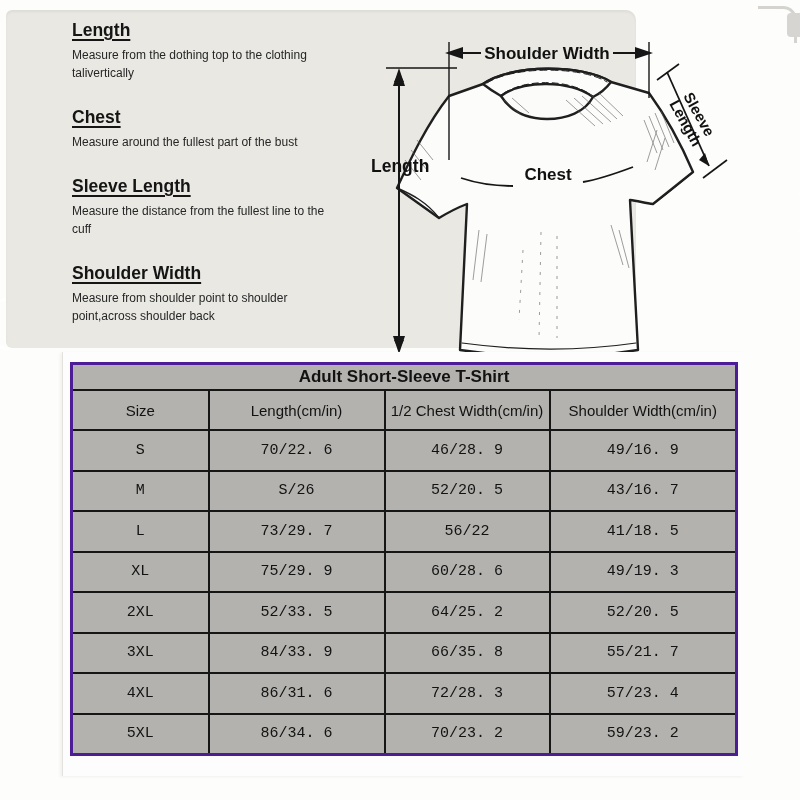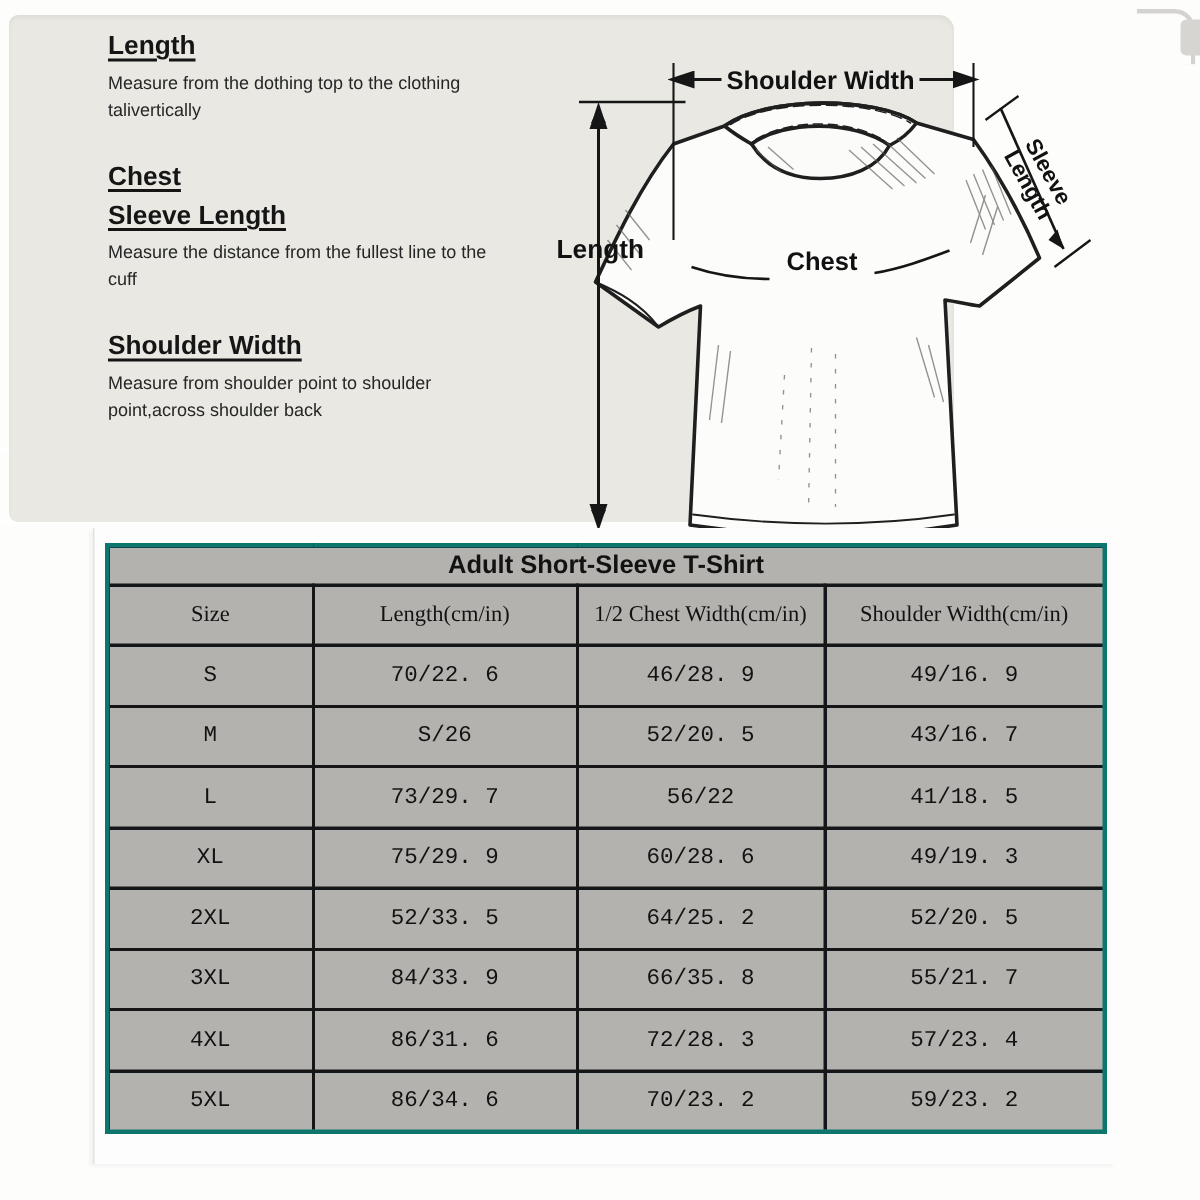--- a/index.html
+++ b/index.html
@@ -26,33 +26,33 @@
   
   .diagram{position:absolute;left:355px;top:10px;width:390px;height:338px;}
   
   .table-card{
     position:absolute;left:62px;top:352px;width:681px;height:424px;
     background:#fdfdfd;border-left:1px solid #e3e2de;box-shadow:-2px 1px 3px rgba(0,0,0,.05);
   }
   table.size-table{
     position:absolute;left:70px;top:362px;width:665px;
     border-collapse:collapse;table-layout:fixed;
-    border:3px solid #0f766e;
-    background:#0f172a;
+    border:3px solid #4c1d95;
+    background:#1d4ed8;
   }
   table.size-table th,table.size-table td{
     border:2px solid #161616;text-align:center;vertical-align:middle;
     background:#b3b2ae;color:#121212;overflow:hidden;white-space:nowrap;
   }
   th.table-title{
     height:22px;font-family:"Liberation Sans",sans-serif;
     font-size:17px;font-weight:bold;background:#b0afab;
   }
   tr.col-header th{
-    height:36px;font-family:Liberation Serif, serif;
+    height:36px;font-family:Liberation Sans, sans-serif;
     font-size:15px;font-weight:normal;
   }
   tbody td{height:36.5px;font-family:"Liberation Mono",monospace;font-size:15px;}
   
   .artifact{position:absolute;pointer-events:none;}
   .corner-tl{
     left:12px;top:24px;width:150px;height:46px;
     border-top:3px solid #4b4b4b;border-left:3px solid #7a7a78;
     border-top-left-radius:16px;
     box-shadow:0 -3px 0 rgba(255,255,255,.95);
@@ -85,20 +85,21 @@
 
 <div class="top-section">
 
   <div class="guide">
     <div>
       <p class="guide-term">Length</p>
       <p class="guide-desc">Measure from the dothing top to the clothing talivertically</p>
     </div>
     <div>
       <p class="guide-term">Chest</p>
+      <p class="guide-desc">Measure around the fullest part of the bust</p>
     </div>
     <div>
       <p class="guide-term">Sleeve Length</p>
       <p class="guide-desc">Measure the distance from the fullest line to the cuff</p>
     </div>
     <div>
       <p class="guide-term">Shoulder Width</p>
       <p class="guide-desc">Measure from shoulder point to shoulder point,across shoulder back</p>
     </div>
   </div>

